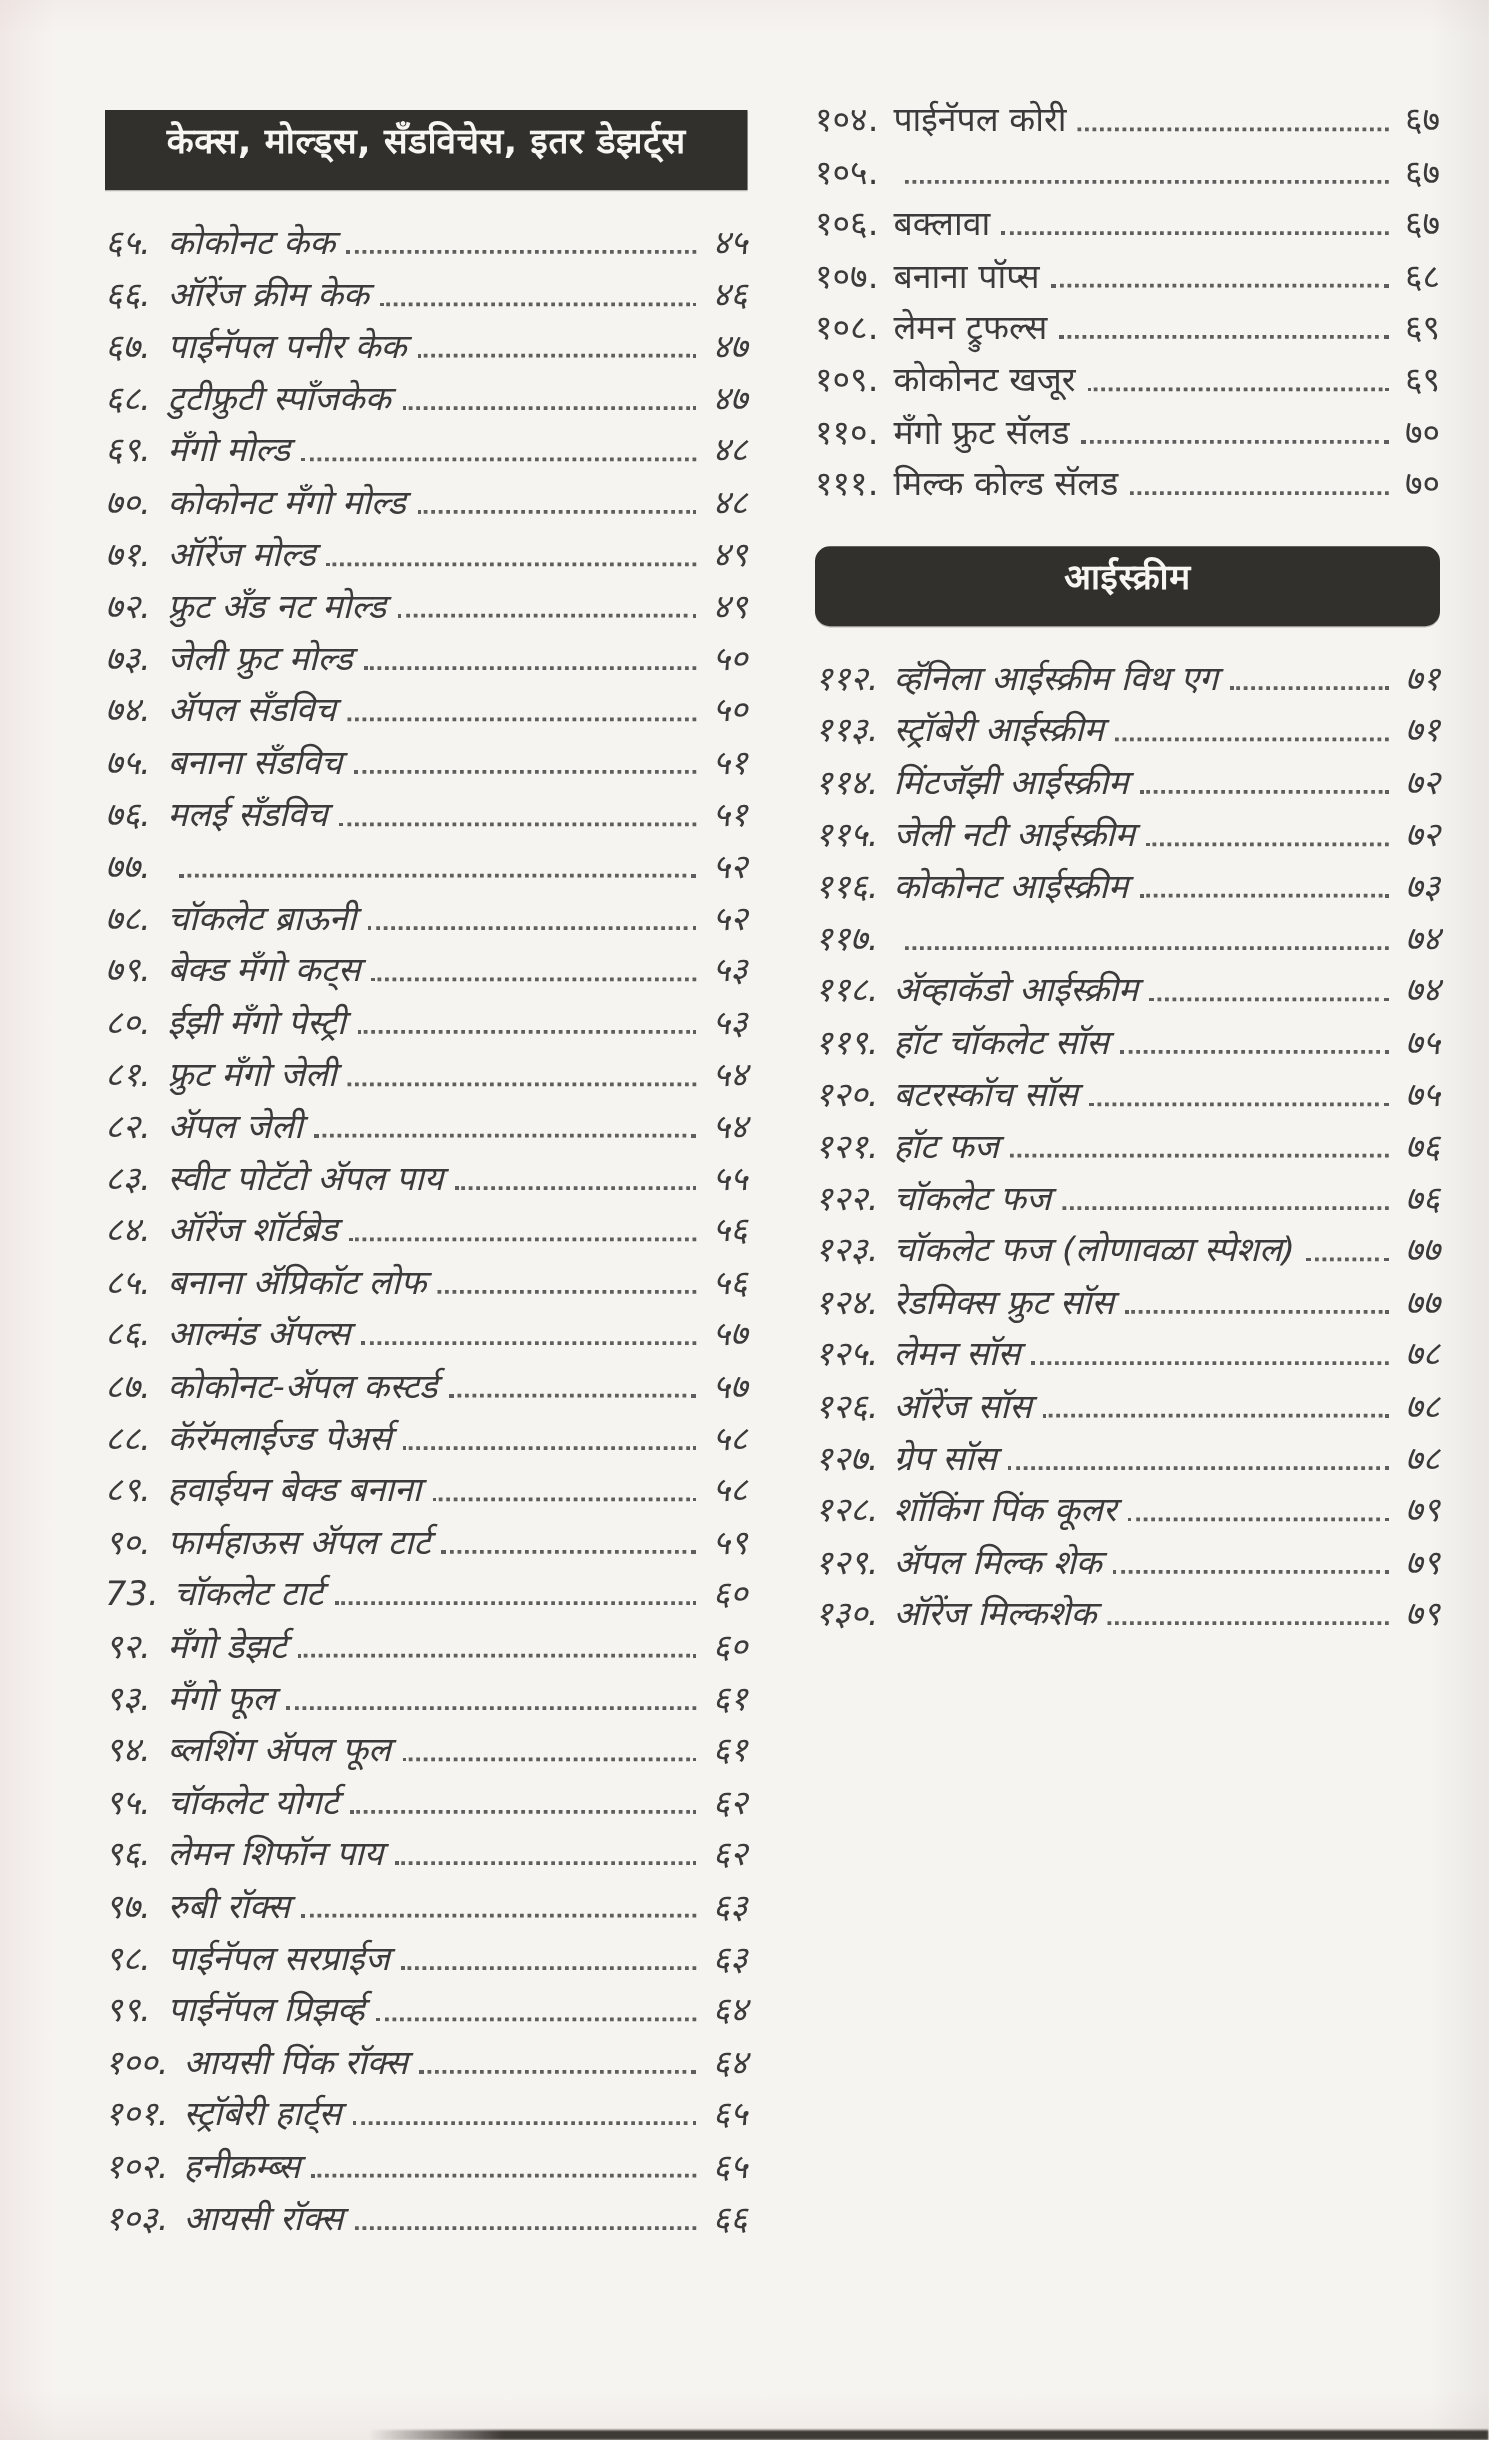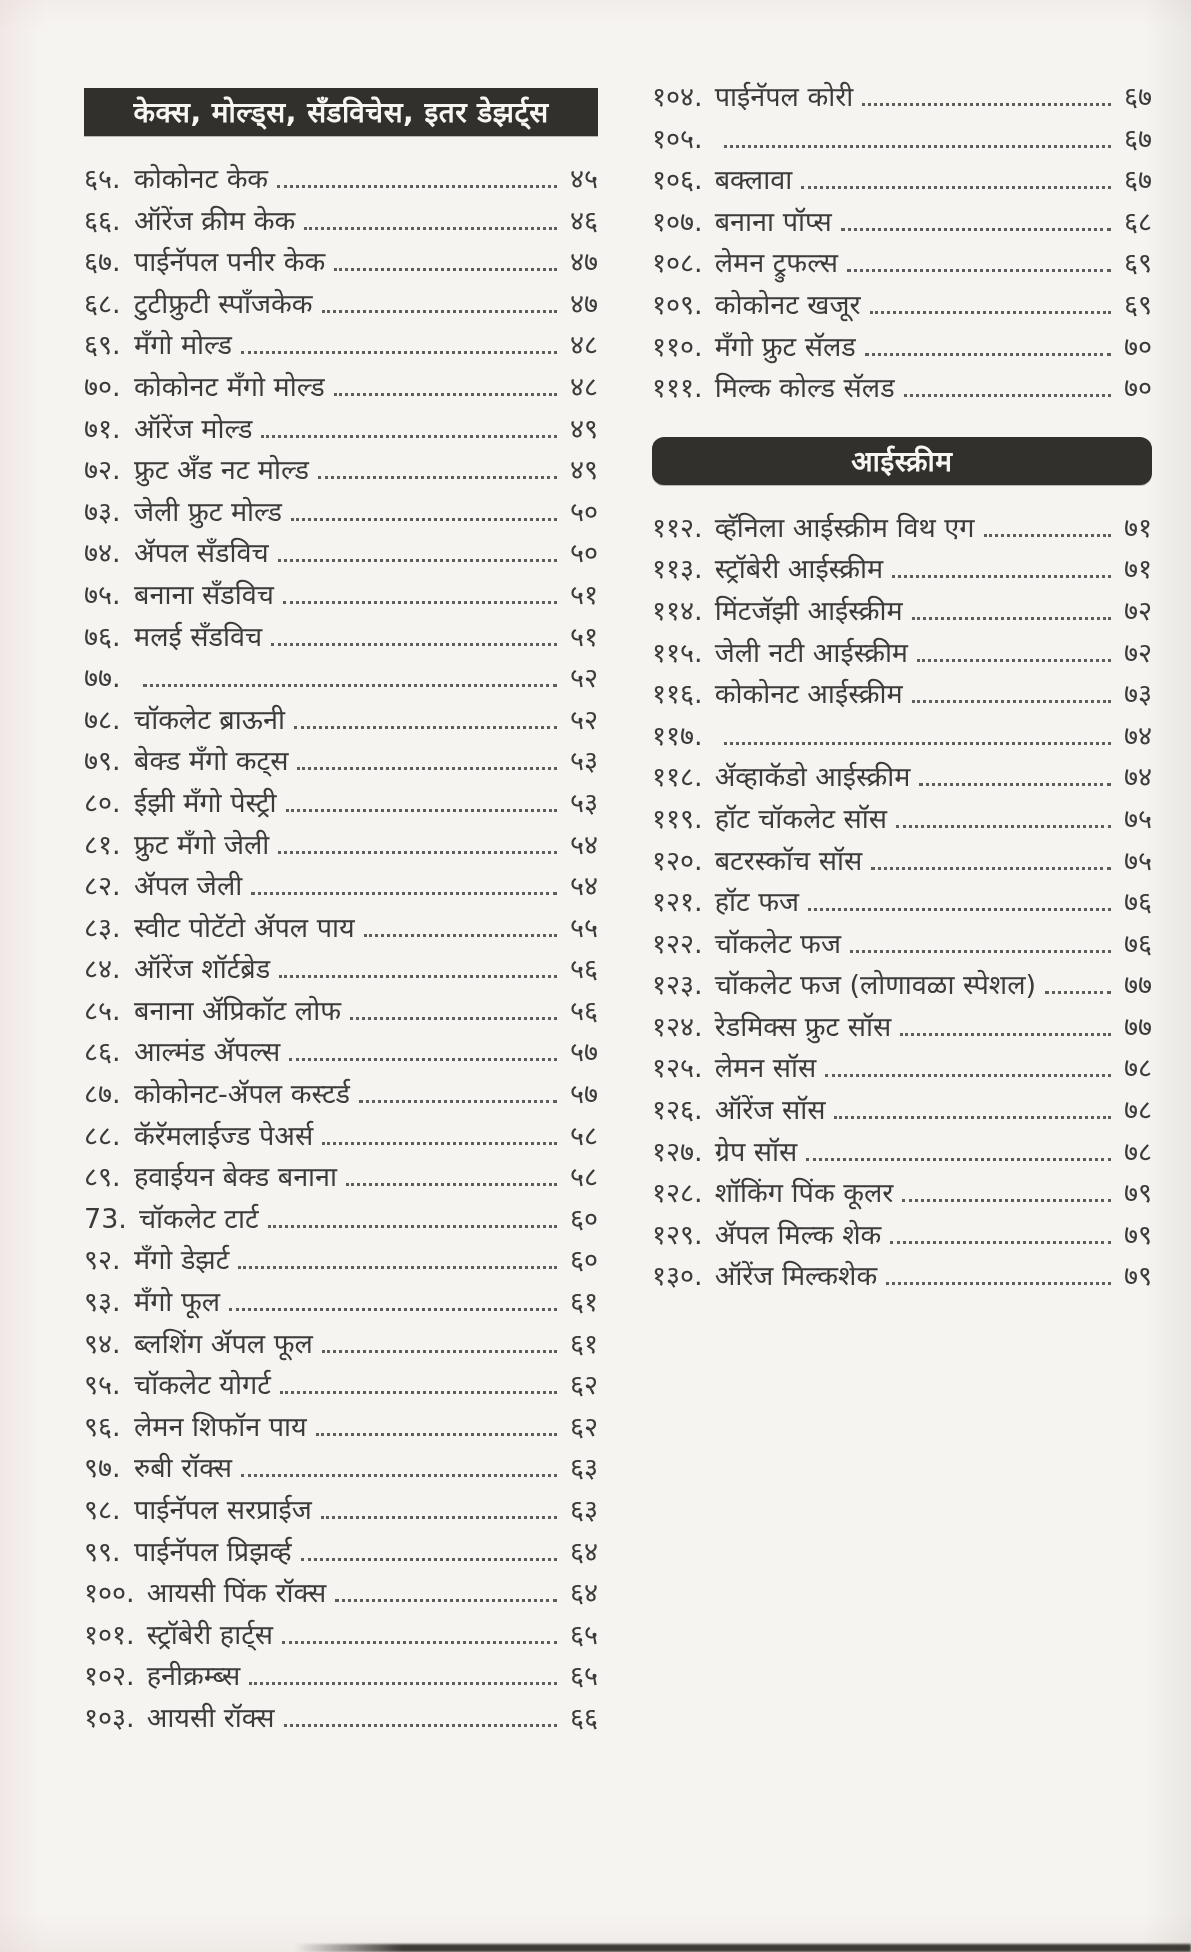--- a/index.html
+++ b/index.html
@@ -15,27 +15,27 @@
   }
   .page::before{
     content:"";position:absolute;inset:0;pointer-events:none;
     background:linear-gradient(90deg,rgba(226,200,199,0.28) 0,rgba(226,200,199,0) 45px,rgba(0,0,0,0) 96%,rgba(120,110,105,0.10) 100%);
   }
   .col{position:absolute;}
   .col-left{left:84px;top:88px;width:514px;}
   .col-right{left:652px;top:76px;width:500px;}
   .bar{
     background:#32302c;color:#f8f6f2;
-    height:48px;line-height:49px;text-align:center;
+    height:64px;line-height:49px;text-align:center;
     font-size:28px;font-weight:bold;letter-spacing:.5px;
     white-space:nowrap;overflow:hidden;
     box-shadow:0 1px 0 rgba(0,0,0,.25);
   }
   .entries + .bar{margin-top:28px;border-radius:12px;}
-  .bar + .entries{margin-top:22px;}
+  .bar + .entries{margin-top:22px;font-style:italic;}
   .row{display:flex;align-items:baseline;height:41.6px;}
   .num{min-width:38px;margin-right:12px;line-height:41.6px;font-size:27px;white-space:nowrap;}
   .title{line-height:41.6px;font-size:27px;white-space:nowrap;}
   .leader{flex:1;min-width:14px;border-bottom:3px dotted #5e5e5e;margin:0 3px 2px 9px;}
   .pg{min-width:38px;text-align:right;line-height:41.6px;font-size:27px;white-space:nowrap;}
   .smudge{
     position:absolute;bottom:0;left:295px;right:0;height:8px;
     background:linear-gradient(90deg,rgba(60,56,52,0) 0,#3e3a36 12%,#3e3a36 100%);
     filter:blur(1px);
   }
@@ -190,20 +190,26 @@
           <span class="leader"></span>
           <span class="pg">५८</span>
         </div>
         <div class="row">
           <span class="num">८९.</span>
           <span class="title">हवाईयन बेक्ड बनाना</span>
           <span class="leader"></span>
           <span class="pg">५८</span>
         </div>
         <div class="row">
+          <span class="num">९०.</span>
+          <span class="title">फार्महाऊस ॲपल टार्ट</span>
+          <span class="leader"></span>
+          <span class="pg">५९</span>
+        </div>
+        <div class="row">
           <span class="num">73.</span>
           <span class="title">चॉकलेट टार्ट</span>
           <span class="leader"></span>
           <span class="pg">६०</span>
         </div>
         <div class="row">
           <span class="num">९२.</span>
           <span class="title">मँगो डेझर्ट</span>
           <span class="leader"></span>
           <span class="pg">६०</span>

